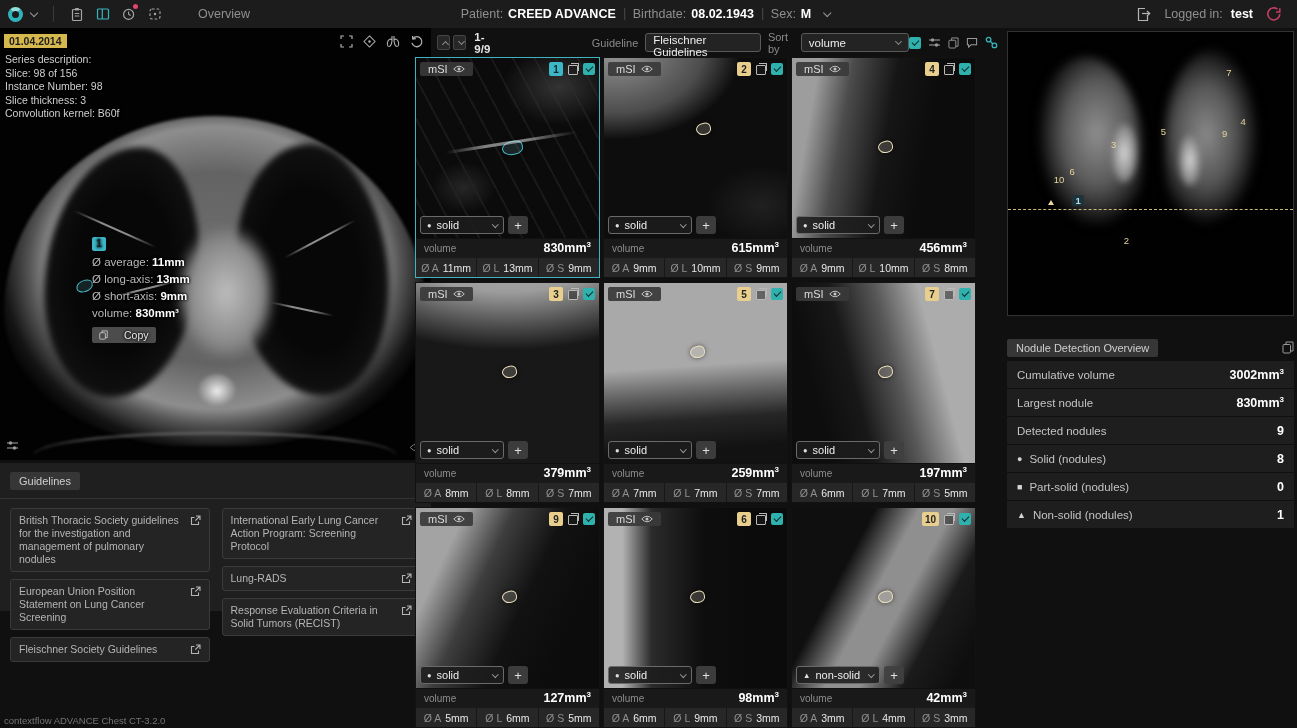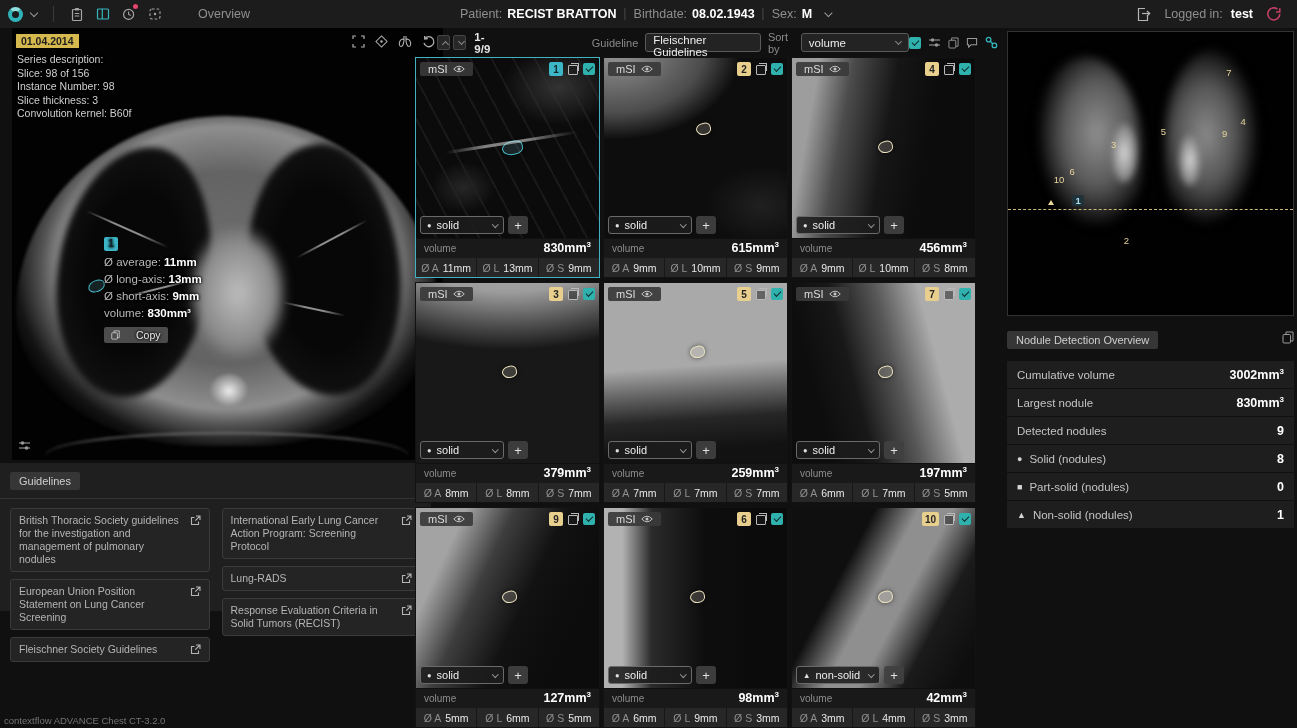--- a/index.html
+++ b/index.html
@@ -19,21 +19,21 @@
   .tabs { display:flex; height:28px; margin-left:14px; }
   .tab { padding:0 16px; line-height:28px; color:#8f8f8f; font-size:12.5px; cursor:pointer; }
   .tab.active { background:#2d2d2e; color:#ededed; }
   .patient { position:absolute; left:50%; transform:translateX(-50%); display:flex; align-items:center; gap:5px; height:28px; font-size:12.5px; }
   .plabel { color:#8f8f8f; }
   .pval { color:#fff; font-weight:bold; }
   .pdiv { width:1px; height:12px; background:#4a4a4a; margin:0 3px; }
   .tb-right { position:absolute; right:10px; display:flex; align-items:center; gap:8px; height:28px; font-size:12.5px; }
 
   
-  .viewer { position:absolute; left:12px; top:28px; width:431px; height:432px; background:#020202; overflow:hidden; }
+  .viewer { position:absolute; left:0; top:28px; width:431px; height:432px; background:#020202; overflow:hidden; }
   .ct-body { position:absolute; left:4px; top:88px; width:422px; height:330px; border-radius:52% 52% 46% 46% / 62% 62% 42% 42%; background:radial-gradient(ellipse at 50% 46%, #6f6f6f 0%, #636363 38%, #8e8e8e 56%, #565656 62%, #141414 71%, #000 78%); filter:blur(1.5px); }
   .ct-lung { position:absolute; width:152px; height:252px; background:radial-gradient(ellipse at 50% 50%, #070707 45%, #101010 70%, #2e2e2e 92%, transparent); border-radius:55% 45% 50% 50% / 52% 50% 50% 46%; filter:blur(3px); }
   .ct-lung.l { left:46px; top:118px; transform:rotate(7deg); }
   .ct-lung.r { left:236px; top:116px; transform:rotate(-7deg); }
   .ct-heart { position:absolute; left:178px; top:200px; width:96px; height:130px; background:radial-gradient(ellipse, #bdbdbd 0%, #8a8a8a 55%, transparent 75%); filter:blur(5px); }
   .ct-spine { position:absolute; left:198px; top:346px; width:38px; height:34px; border-radius:50%; background:radial-gradient(#ededed, #8a8a8a 65%, transparent 80%); filter:blur(1.5px); }
   .ct-couch { position:absolute; left:34px; top:404px; width:362px; height:46px; border-top:2px solid #6e6e6e; border-radius:50% 50% 0 0; filter:blur(1.5px); }
   .vessel { position:absolute; height:2px; background:linear-gradient(90deg, transparent, rgba(215,215,215,.65) 35% 65%, transparent); filter:blur(.4px); }
 
   .v-date { position:absolute; left:4px; top:6px; background:#d5b84e; color:#1d1d1d; font-weight:bold; font-size:10.5px; padding:1px 5px; }
@@ -133,21 +133,21 @@
   .scanline { position:absolute; left:0; right:0; top:62.5%; border-top:1px dashed #cdb97a; }
   .marker { position:absolute; transform:translate(-50%,-50%); cursor:pointer; }
   .mdot { width:5px; height:5px; border-radius:50%; background:#ecd9a0; }
   .marker.triangle .mdot { width:0; height:0; border-radius:0; background:transparent; border-left:3.5px solid transparent; border-right:3.5px solid transparent; border-bottom:5.5px solid #ecd9a0; }
   .mlbl { position:absolute; left:6px; top:-12px; font-size:9.5px; color:#e7d49c; white-space:nowrap; }
   .marker.selected .mdot { width:7px; height:7px; background:#3ec0d4; }
   .marker.selected .mlbl { background:#20323a; color:#a8dfeb; padding:0 3px; border-radius:2px; top:-14px; font-weight:bold; }
 
   
   .ovp { position:absolute; left:1007px; top:331px; width:287px; }
-  .ovhead { display:flex; align-items:flex-start; height:26px; margin-bottom:4px; }
+  .ovhead { display:flex; align-items:flex-end; height:26px; margin-bottom:4px; }
   .ovhead .copy-ic { margin-left:auto; }
   .ovrow { height:27px; background:#1e1e1e; margin-bottom:1px; display:flex; align-items:center; padding:0 10px; font-size:11.5px; color:#c4c4c4; }
   .ovrow .sym { font-size:9px; margin-right:7px; color:#d5d5d5; }
   .ovrow .sym:empty { display:none; }
   .ovval { margin-left:auto; font-size:12.5px; font-weight:bold; color:#fff; }
   .ovval sup { font-size:8px; }
   .ovrow .unit { display:none; }
   .ovrow.withunit .unit { display:inline; }
 
   svg { overflow:visible; }
@@ -188,21 +188,21 @@
             <rect x="2" y="2" width="10" height="10" rx="2" fill="none" stroke="#a5a5a5" stroke-width="1.1" stroke-dasharray="2.6 2"></rect>
             <circle cx="7" cy="7" r="1.2" fill="#a5a5a5"></circle>
           </svg>
       </span>
       <nav class="tabs">
         <div class="tab">Overview</div>
       </nav>
     </div>
     <div class="patient">
       <span class="plabel">Patient:</span>
-      <span class="pval">RECIST BRATTON</span>
+      <span class="pval">CREED ADVANCE</span>
       <span class="pdiv"></span>
       <span class="plabel">Birthdate:</span>
       <span class="pval">08.02.1943</span>
       <span class="pdiv"></span>
       <span class="plabel">Sex:</span>
       <span class="pval">M</span>
       <span class="chev"></span>
     </div>
     <div class="tb-right">
       <span class="tbicon">

